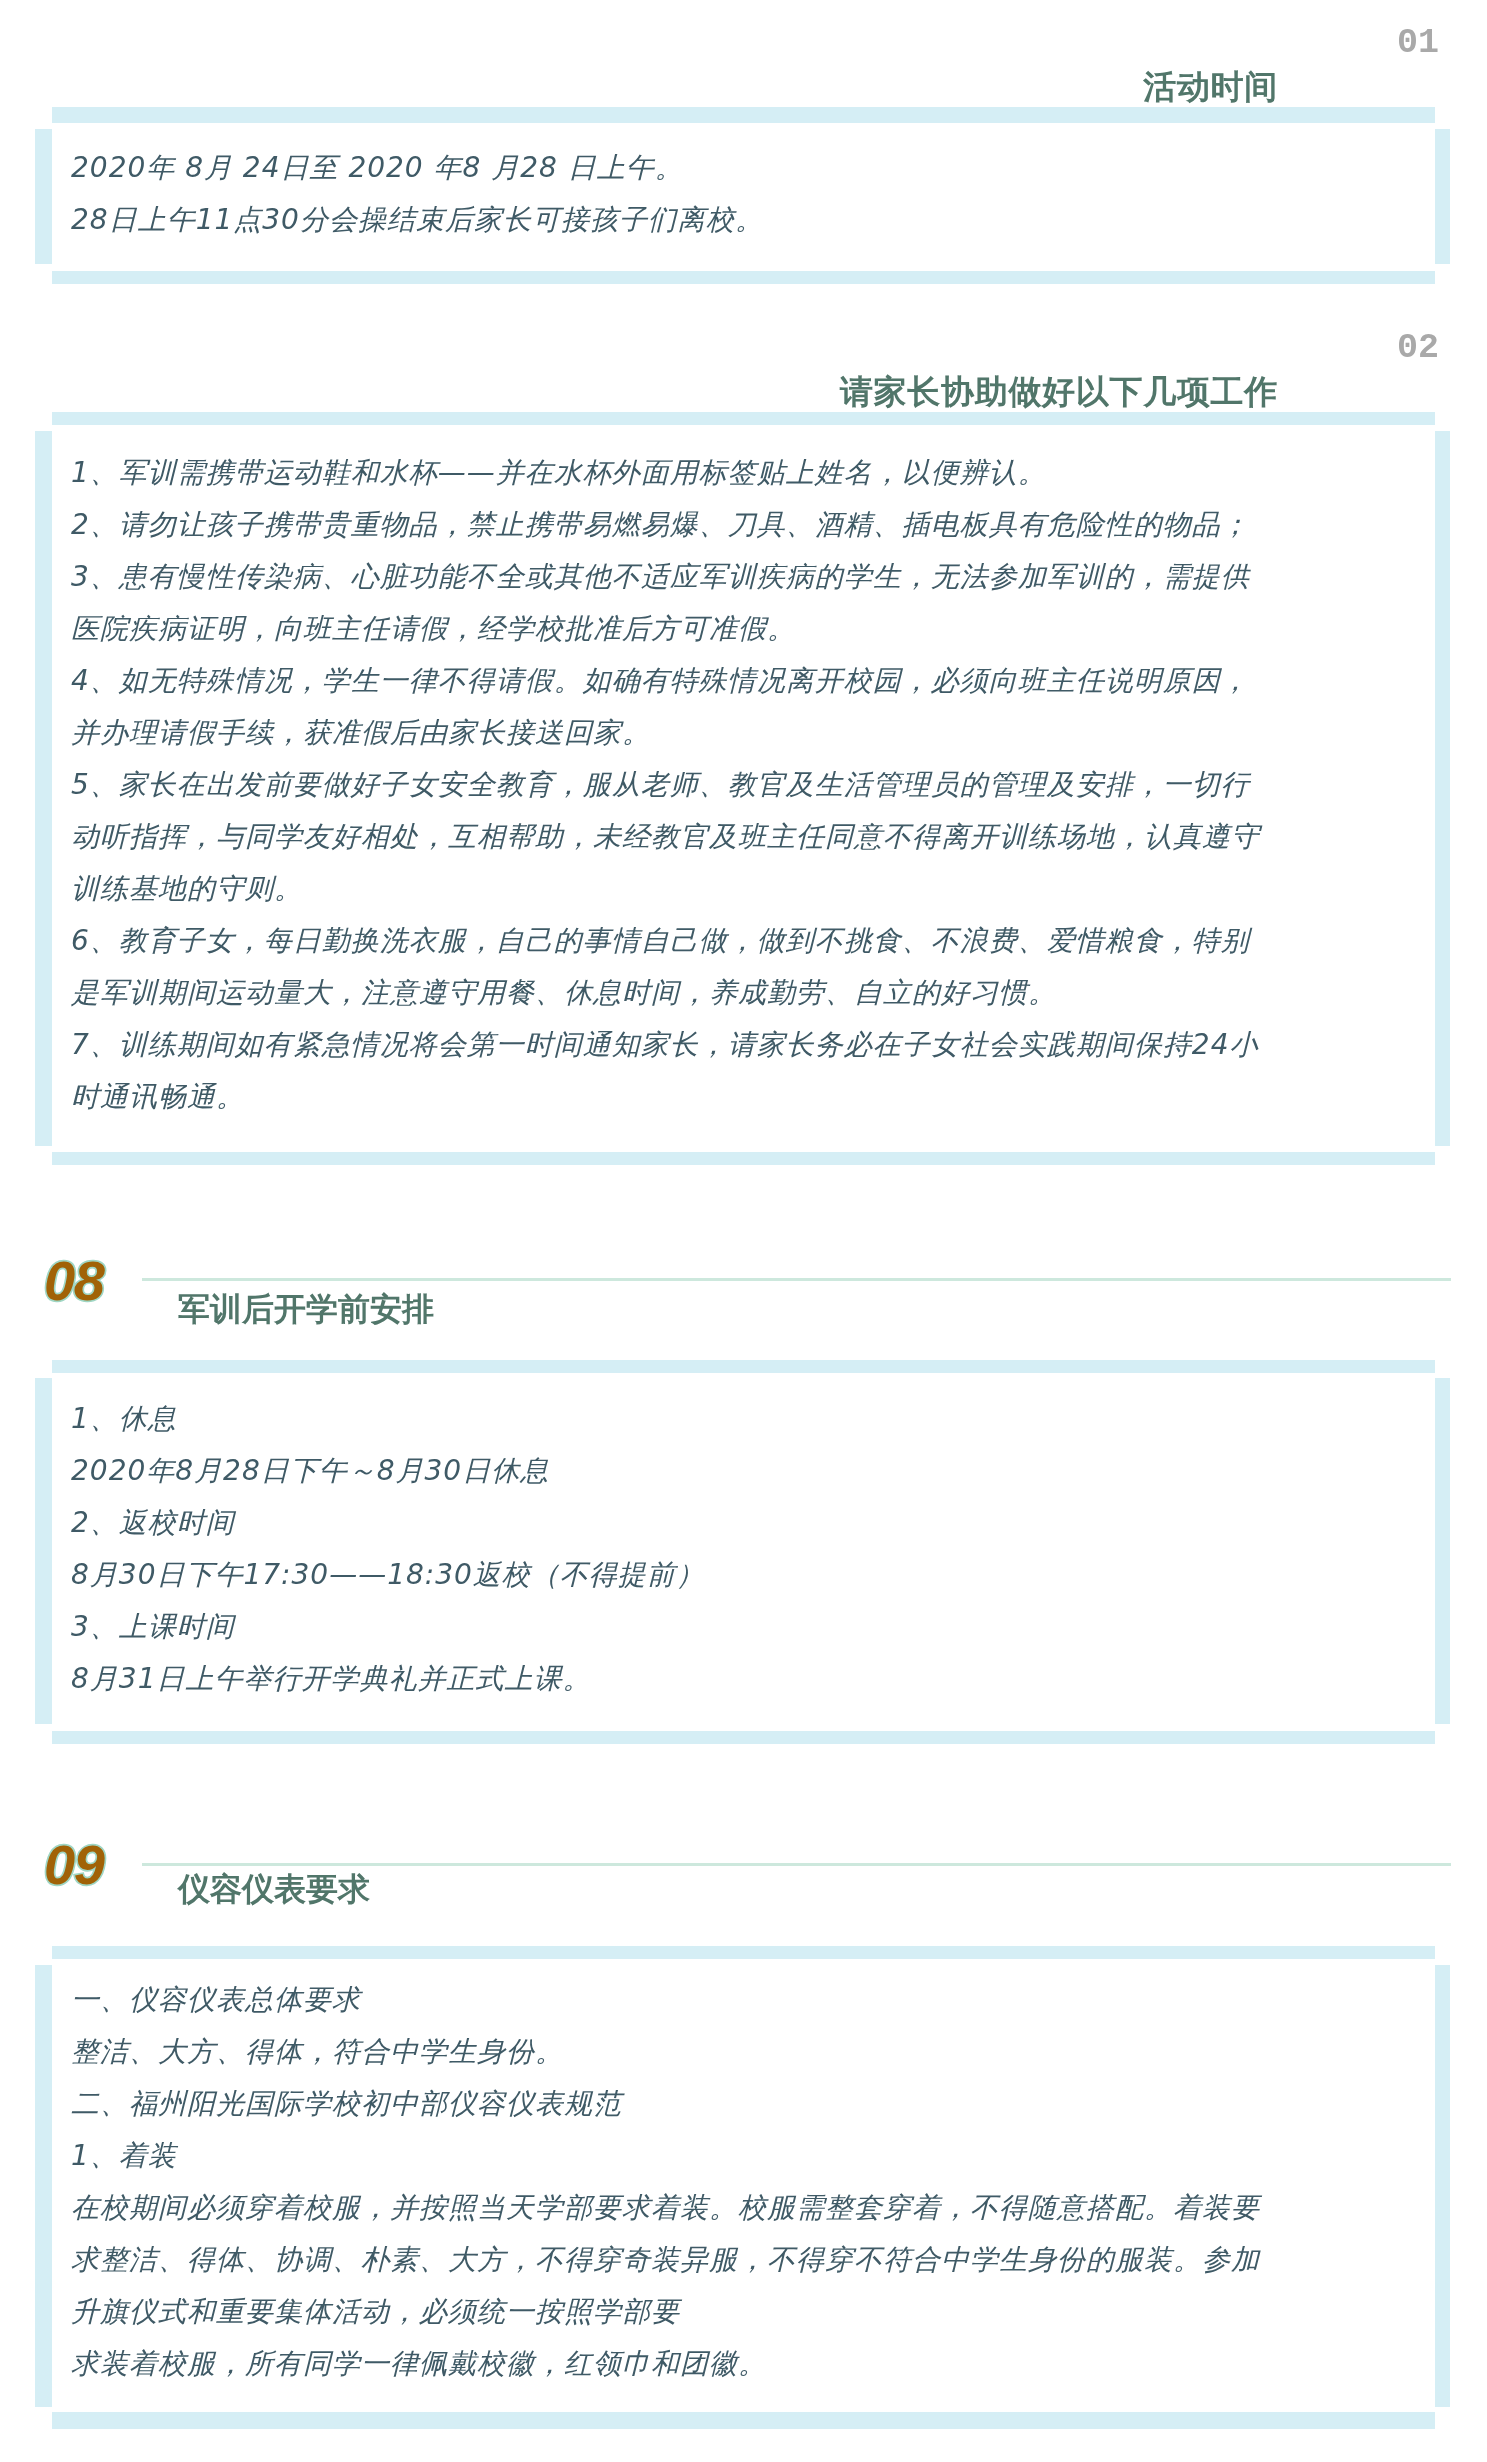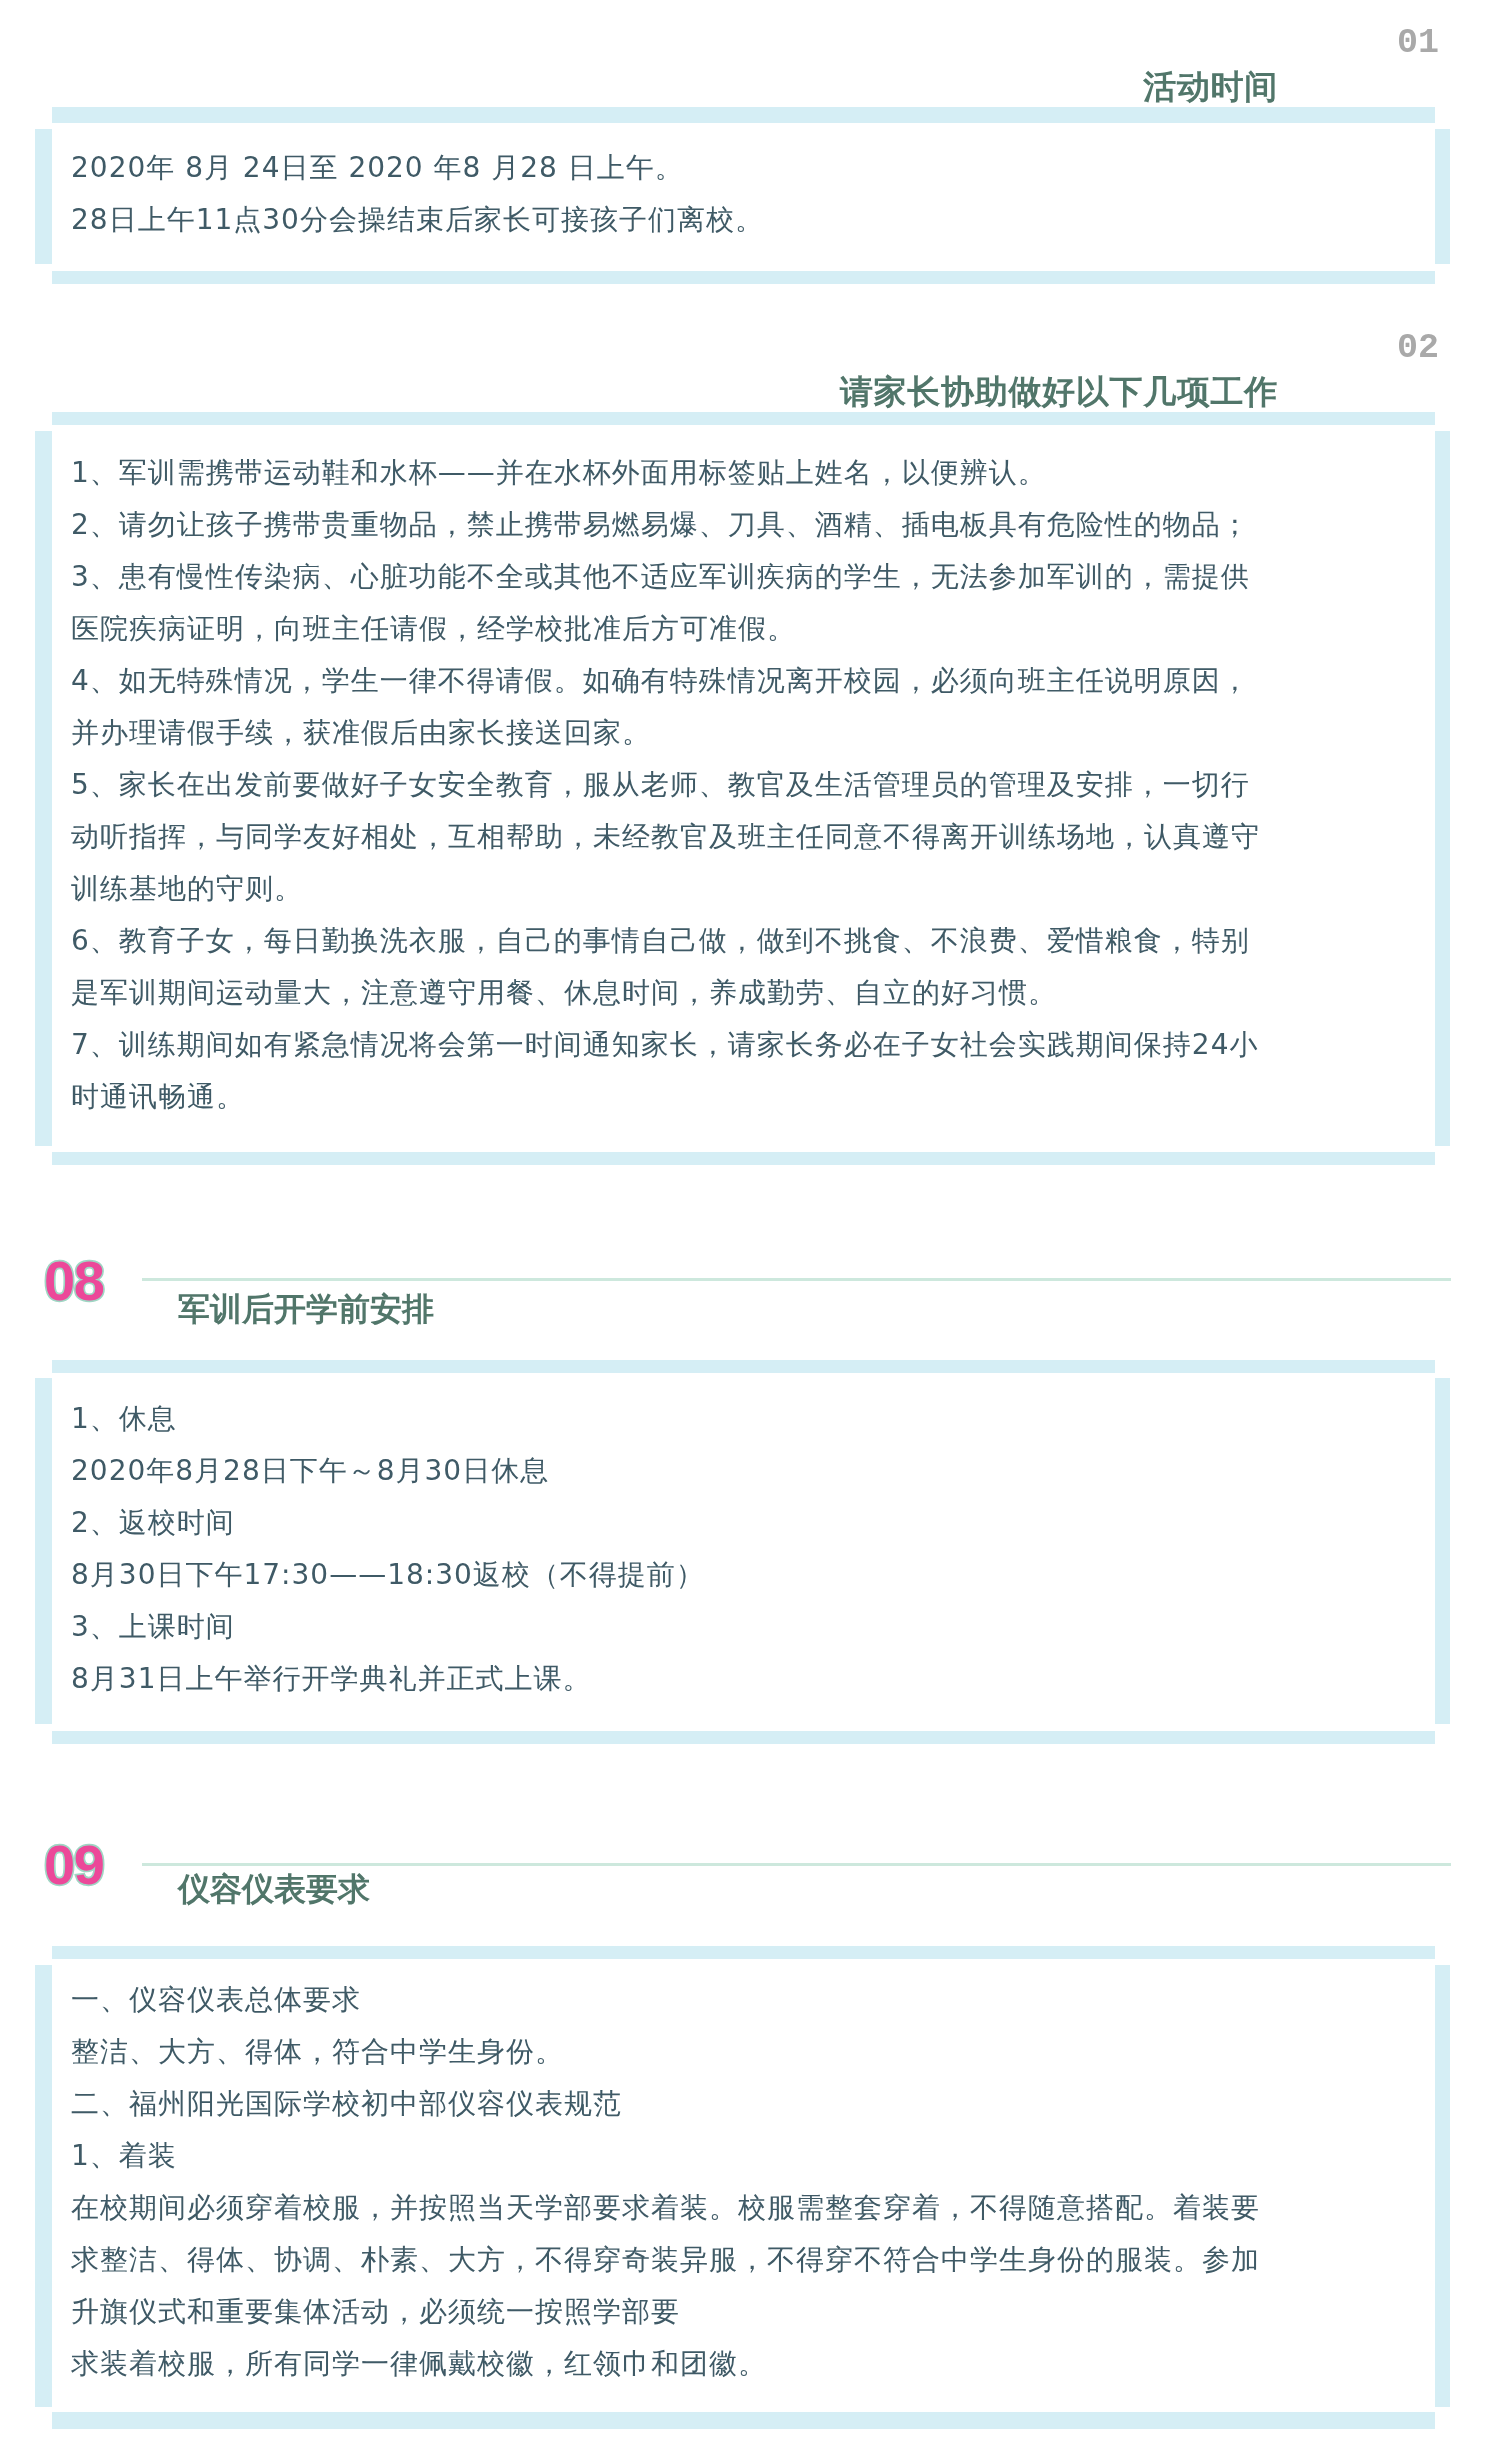--- a/index.html
+++ b/index.html
@@ -4,25 +4,25 @@
 <style>
   html, body { margin: 0; padding: 0; background: #ffffff; }
   body { width: 1487px; height: 2462px; position: relative; overflow: hidden;
          font-family: "DejaVu Sans", "Liberation Sans", sans-serif; }
   .bar { position: absolute; background: #d5eef5; }
   .hdr-title { position: absolute; color: #51766a; font-weight: bold; font-size: 33px;
                line-height: 40px; white-space: nowrap; letter-spacing: 0.7px; margin-top: 44px; }
   .hdr-num { position: absolute; color: #a9a9a9; font-weight: bold; font-size: 35px;
              line-height: 40px; font-family: Liberation Mono, monospace; }
   .body-text { position: absolute; left: 71px; width: 1343px; color: #3f5a66;
-               font-size: 28px; line-height: 52px; letter-spacing: 1px; }
+               font-size: 28px; line-height: 52px; letter-spacing: 1px; font-style: italic; }
   .body-text .line { display: block; white-space: nowrap; height: 52px; }
   .big-num { position: absolute; font-family: "Liberation Sans", sans-serif; font-weight: bold;
-             font-size: 56px; line-height: 60px; color: #ec4899;
-             -webkit-text-stroke: 3.3px #9fd6c4; paint-order: stroke fill; letter-spacing: -1.3px; }
+             font-size: 56px; line-height: 60px; color: #a16207;
+             -webkit-text-stroke: 3.3px #9fd6c4; paint-order: stroke fill; letter-spacing: -1.3px; font-style: italic; }
   .mint-line { position: absolute; height: 3.3px; background: #cde8dd; }
   .sec-title { position: absolute; color: #51766a; font-weight: bold; font-size: 32px;
                line-height: 40px; white-space: nowrap; margin-left: 36px; }
 </style>
 </head>
 <body>
 
 <div>
   <div class="hdr-title" style="right:209px; top:23px;">活动时间</div>
   <div class="hdr-num" style="left:1397px; top:23px;">01</div>

